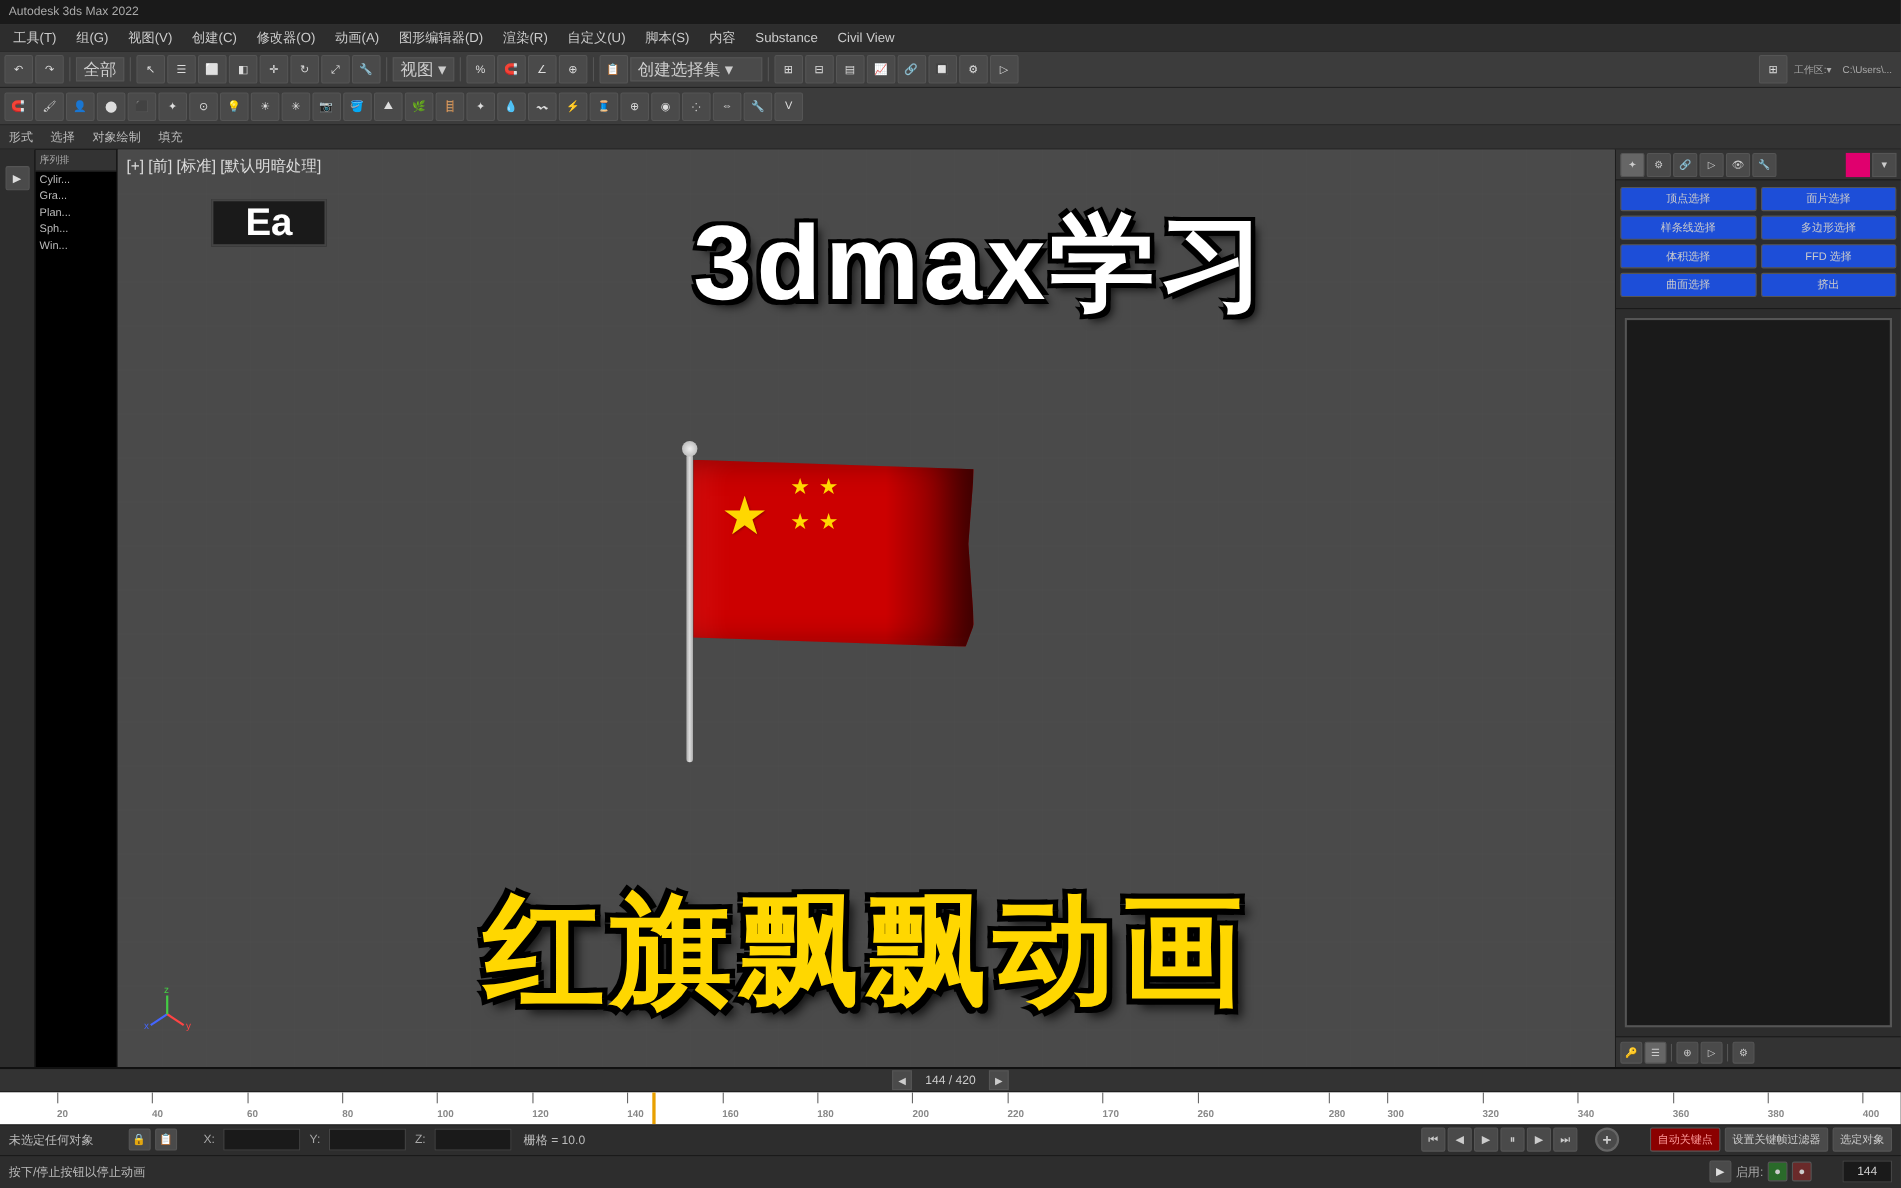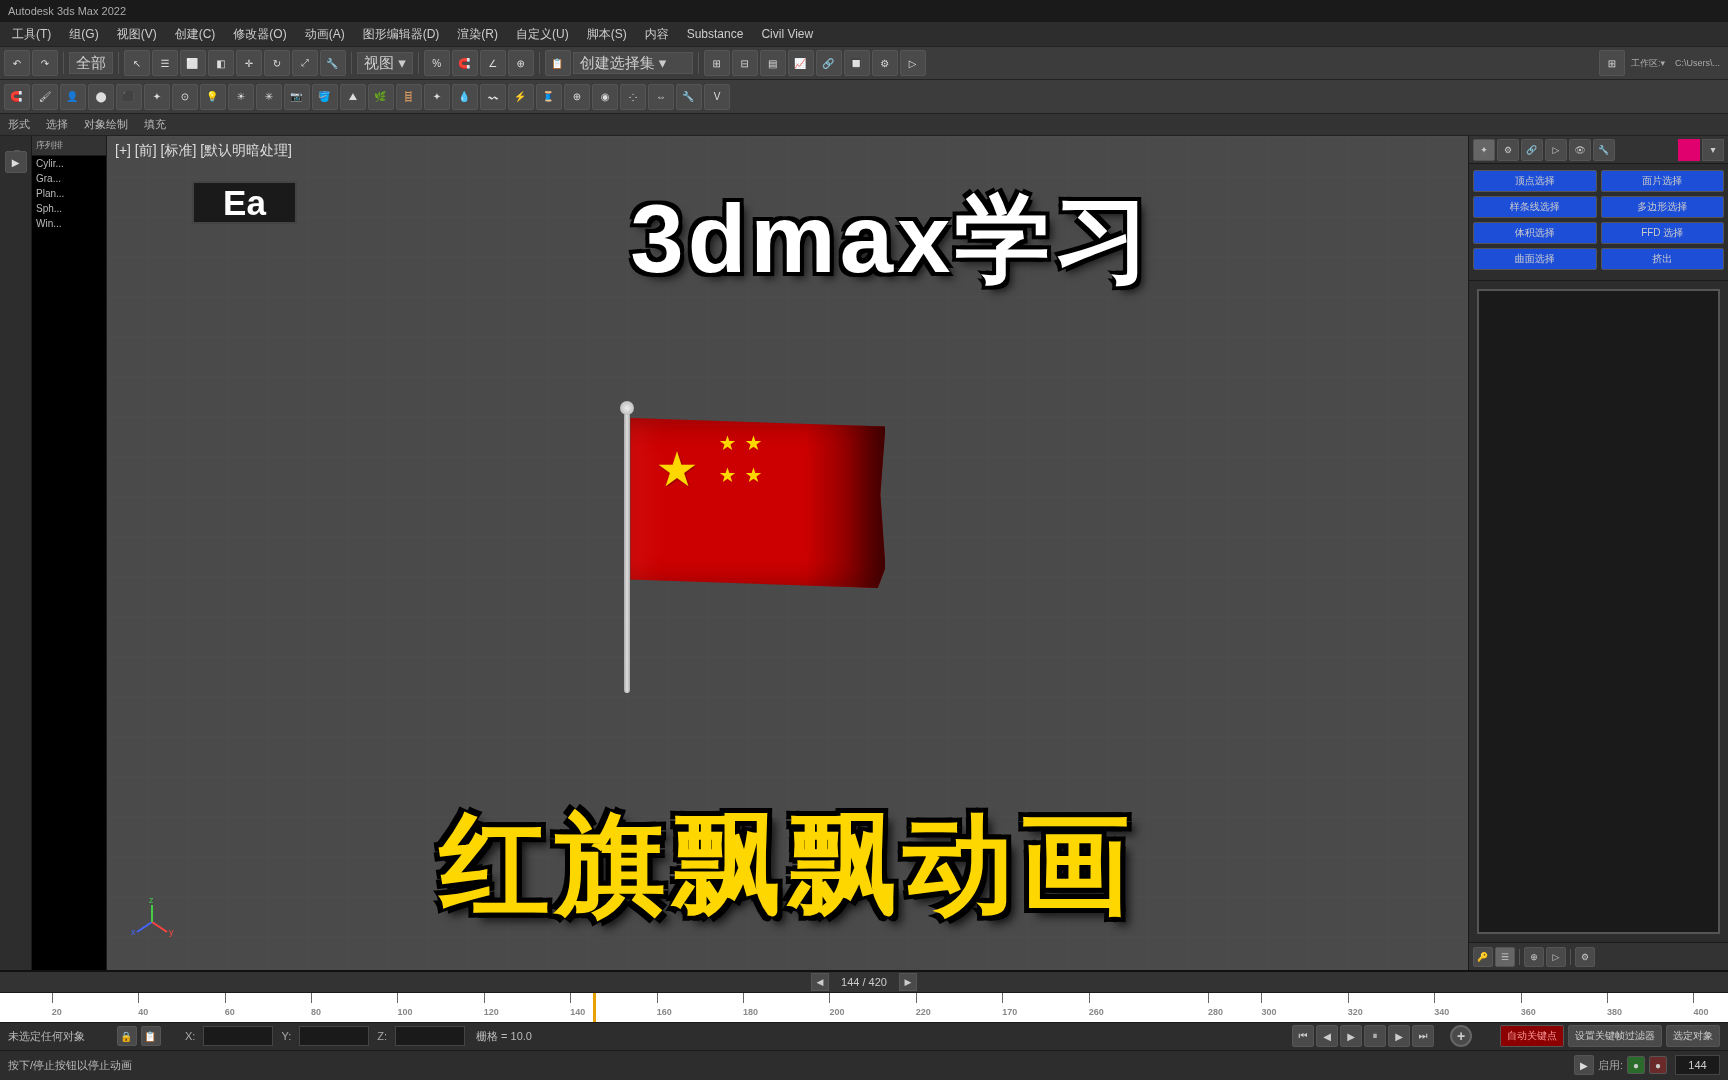--- a/index.html
+++ b/index.html
@@ -848,15 +848,15 @@
   </div>
 
   <div id="statusbar-bottom">
     <span class="status-text">按下/停止按钮以停止动画</span>
     <div style="display:flex; gap:4px; align-items:center; margin-left:auto;">
       <div class="tb-btn" style="width:20px;height:20px;">▶</div>
       <span style="font-size:11px; color:#aaa;">启用:</span>
       <div class="transport-btn" style="background:#2a6a2a; width:18px; height:18px;">●</div>
       <div class="transport-btn" style="background:#6a2a2a; width:18px; height:18px;">●</div>
     </div>
-    <input class="frame-field" value="144" style="margin-left: 0;">
+    <input class="frame-field" value="144" style="margin-left: 20px;">
   </div>
 </div>
 
 </body></html>

